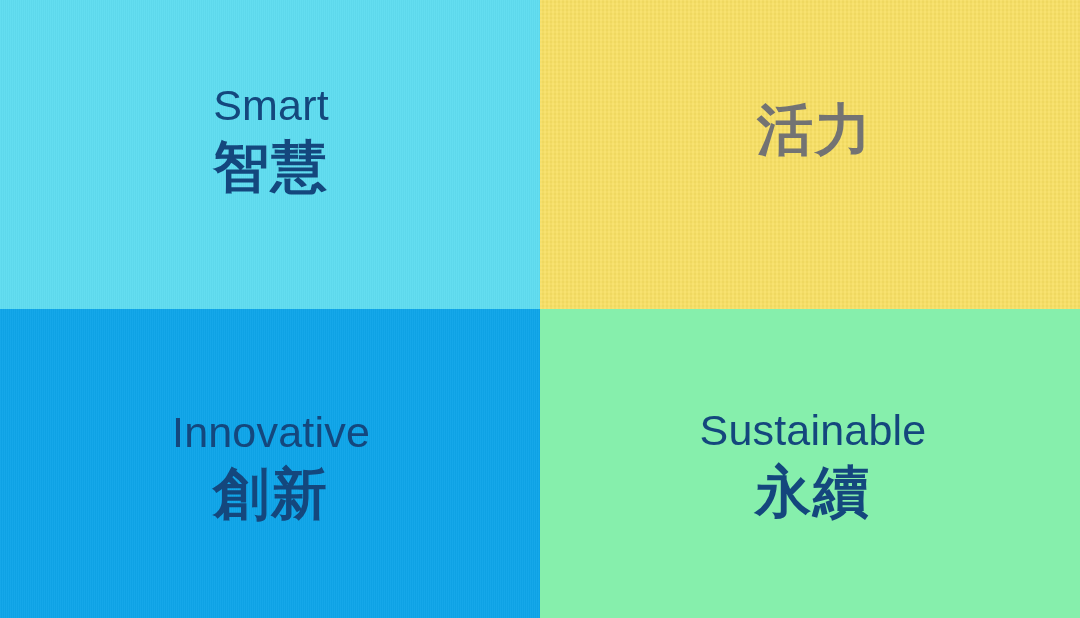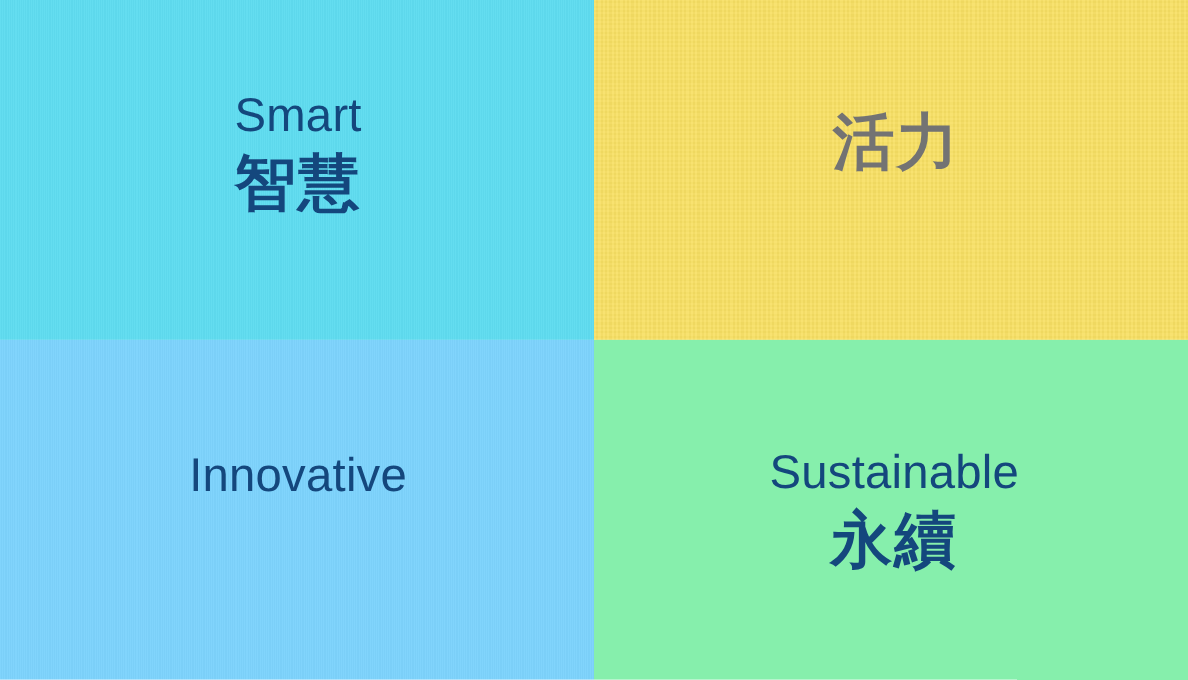--- a/index.html
+++ b/index.html
@@ -117,24 +117,25 @@
     </div>
   </section>
 
   <section class="quadrant dither-checker" id="quadrant-energetic" style="background-color: rgb(248, 224, 100);">
     <div class="dither"></div>
     <div class="label-stack">
       <span class="label-cjk" style="color: #737373;">活力</span>
     </div>
   </section>
 
-  <section class="quadrant dither-vertical" id="quadrant-innovative" style="background-color: #7dd3fc;">
+  <section class="quadrant dither-vertical" id="quadrant-innovative" style="background-color: #0ea5e9;">
     <div class="dither"></div>
     <div class="label-stack">
       <span class="label-en" style="color: rgb(20, 71, 125);">Innovative</span>
+      <span class="label-cjk" style="color: rgb(20, 71, 125);">創新</span>
     </div>
   </section>
 
   <section class="quadrant dither-none" id="quadrant-sustainable" style="background-color: #86efac;">
     <div class="dither"></div>
     <div class="label-stack">
       <span class="label-en" style="color: rgb(20, 71, 125);">Sustainable</span>
       <span class="label-cjk" style="color: rgb(20, 71, 125);">永續</span>
     </div>
   </section>

